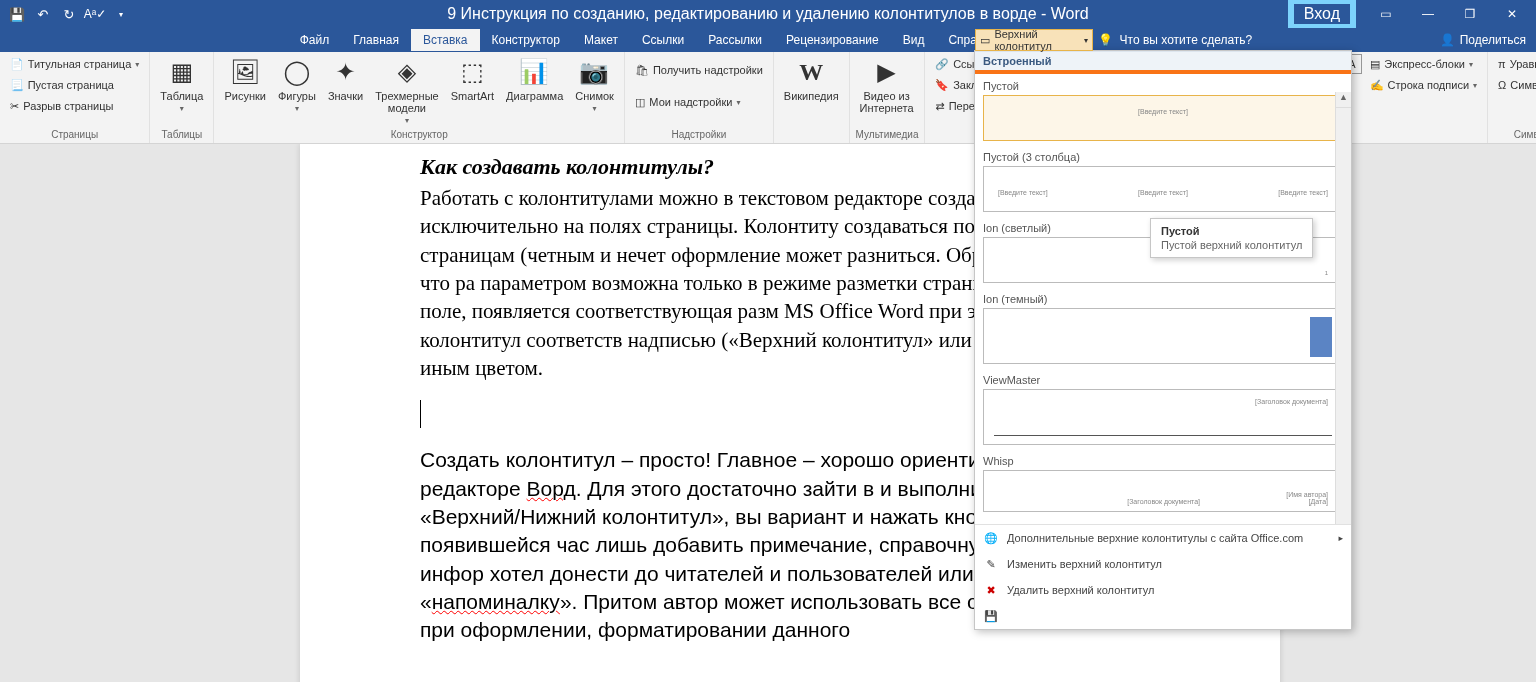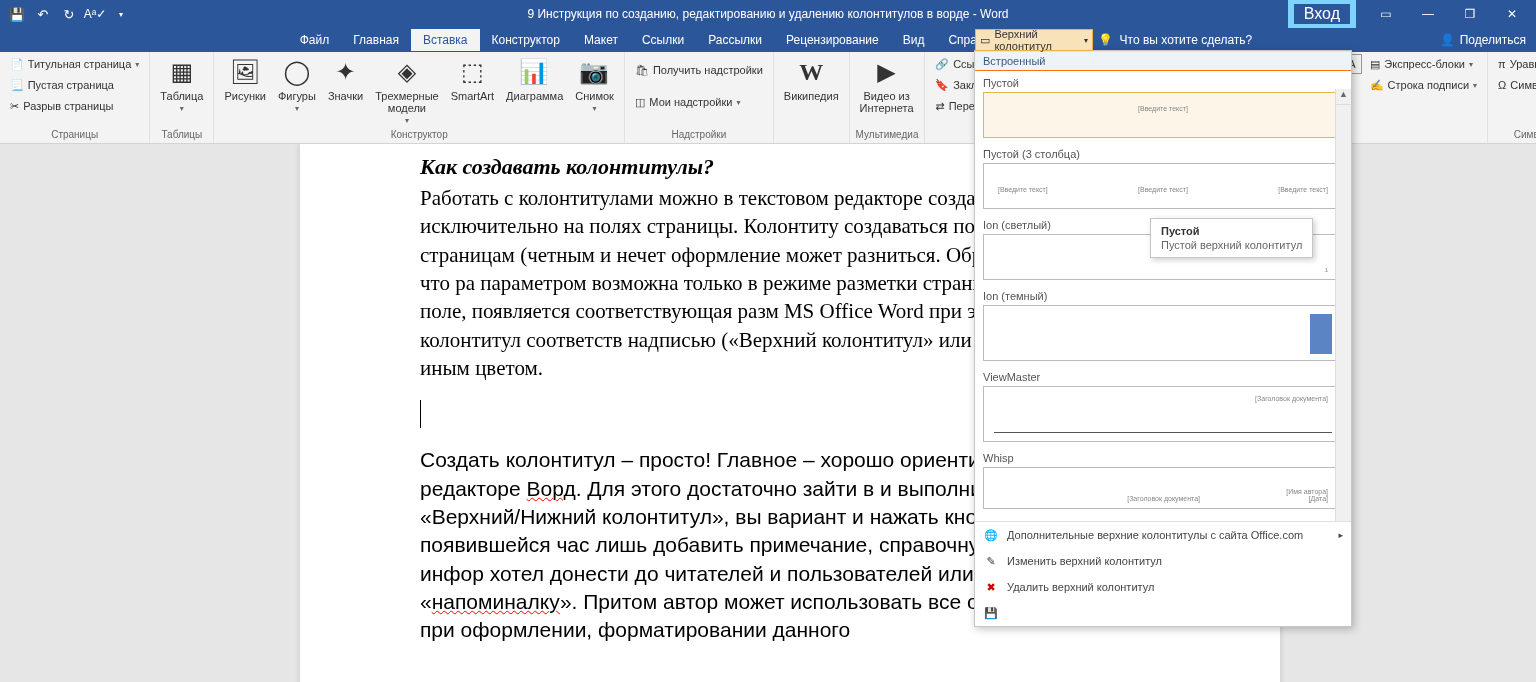--- a/index.html
+++ b/index.html
@@ -1,21 +1,21 @@
 <!DOCTYPE html>
 <html><head>
 <meta charset="utf-8">
 <style>
 * { margin: 0; padding: 0; box-sizing: border-box; font-family: 'Segoe UI', Tahoma, sans-serif; }
 body { background: #e6e6e6; width: 1536px; height: 682px; overflow: hidden; font-size: 12px; }
 
 .titlebar { background: #2b579a; height: 28px; display: flex; align-items: center; color: white; position: relative; }
 .qat { display: flex; align-items: center; gap: 4px; padding-left: 6px; }
 .qat-btn { width: 22px; height: 22px; display: flex; align-items: center; justify-content: center; color: white; font-size: 13px; }
-.title-center { position: absolute; left: 50%; transform: translateX(-50%); font-size: 12px; white-space: nowrap; }
+.title-center { position: absolute; left: 50%; transform: translateX(-50%); font-size: 16px; white-space: nowrap; }
 .title-right { margin-left: auto; display: flex; align-items: center; gap: 2px; padding-right: 4px; }
 .login-btn { border: 6px solid #7dd3fc; padding: 1px 10px; font-size: 16px; margin-right: 8px; }
 .win-btn { width: 40px; height: 28px; display: flex; align-items: center; justify-content: center; font-size: 12px; }
 
 .menubar { background: #2b579a; height: 24px; display: flex; align-items: center; padding-left: 4px; color: white; position: relative; justify-content: center; }
 .menu-tab { padding: 4px 12px; font-size: 12px; cursor: pointer; }
 .menu-tab.active { background: #f3f3f3; color: #2b579a; }
 .tell-me { display: flex; align-items: center; gap: 6px; margin-left: 10px; font-size: 12px; }
 .share { position: absolute; right: 10px; display: flex; align-items: center; gap: 4px; font-size: 12px; }
 
@@ -31,21 +31,21 @@
 
 .doc-area { background: #e6e6e6; height: calc(682px - 28px - 24px - 92px); position: relative; overflow: hidden; }
 .page { position: absolute; left: 300px; top: 0; width: 980px; background: white; padding: 0 120px 40px 120px; min-height: 800px; box-shadow: 0 0 6px rgba(0,0,0,0.15); }
 .doc-h { font-family: 'Times New Roman', serif; font-style: italic; font-weight: bold; font-size: 22px; color: #000; margin-top: 10px; margin-bottom: 4px; }
 .doc-p { font-family: 'Times New Roman', serif; font-size: 21px; color: #000; line-height: 1.35; }
 .cursor-line { height: 28px; border-left: 1px solid #000; margin: 18px 0; }
 .redwave { text-decoration: underline wavy red; text-decoration-thickness: 1px; }
 
 .header-dropdown { position: absolute; top: 50px; left: 974px; width: 378px; background: #fff; border: 1px solid #c6c6c6; box-shadow: 2px 2px 8px rgba(0,0,0,0.25); z-index: 100; }
 .hd-trigger { position: absolute; top: 0; left: 0; width: 118px; height: 22px; transform: translateY(-22px); background: #f8e2b9; border: 1px solid #e8b44a; font-size: 11px; display: flex; align-items: center; padding: 0 4px; gap: 4px; color: #333; }
-.hd-section { background: #eef3f8; border-top: 1px solid #dde5ee; border-bottom: 1px solid #f97316; padding: 3px 8px; font-size: 11px; font-weight: normal; color: #3b5a80; }
+.hd-section { background: #eef3f8; border-top: 1px solid #dde5ee; border-bottom: 4px solid #f97316; padding: 3px 8px; font-size: 11px; font-weight: bold; color: #3b5a80; }
 .hd-gallery { padding: 6px 8px 2px 8px; max-height: 480px; overflow: hidden; position: relative; }
 .hd-item-label { font-size: 11px; color: #555; margin-bottom: 3px; }
 .hd-preview { border: 1px solid #bbb; height: 46px; background: white; margin-bottom: 10px; position: relative; font-size: 7px; color: #888; padding: 8px 14px; }
 .hd-preview.hover { border: 1px solid #e8b44a; background: #fdf6e8; }
 .hd-preview .ph { position: absolute; }
 .hd-scroll { position: absolute; right: 0; top: 18px; width: 16px; height: 480px; background: #f0f0f0; border-left: 1px solid #ddd; }
 .hd-scroll-up, .hd-scroll-down { height: 16px; text-align: center; font-size: 9px; color: #666; border-bottom: 1px solid #ddd; }
 .hd-footer { border-top: 1px solid #e1e1e1; }
 .hd-footer-item { display: flex; align-items: center; gap: 8px; padding: 5px 8px; font-size: 11px; color: #444; }
 .hd-footer-item.disabled { color: #aaa; }

